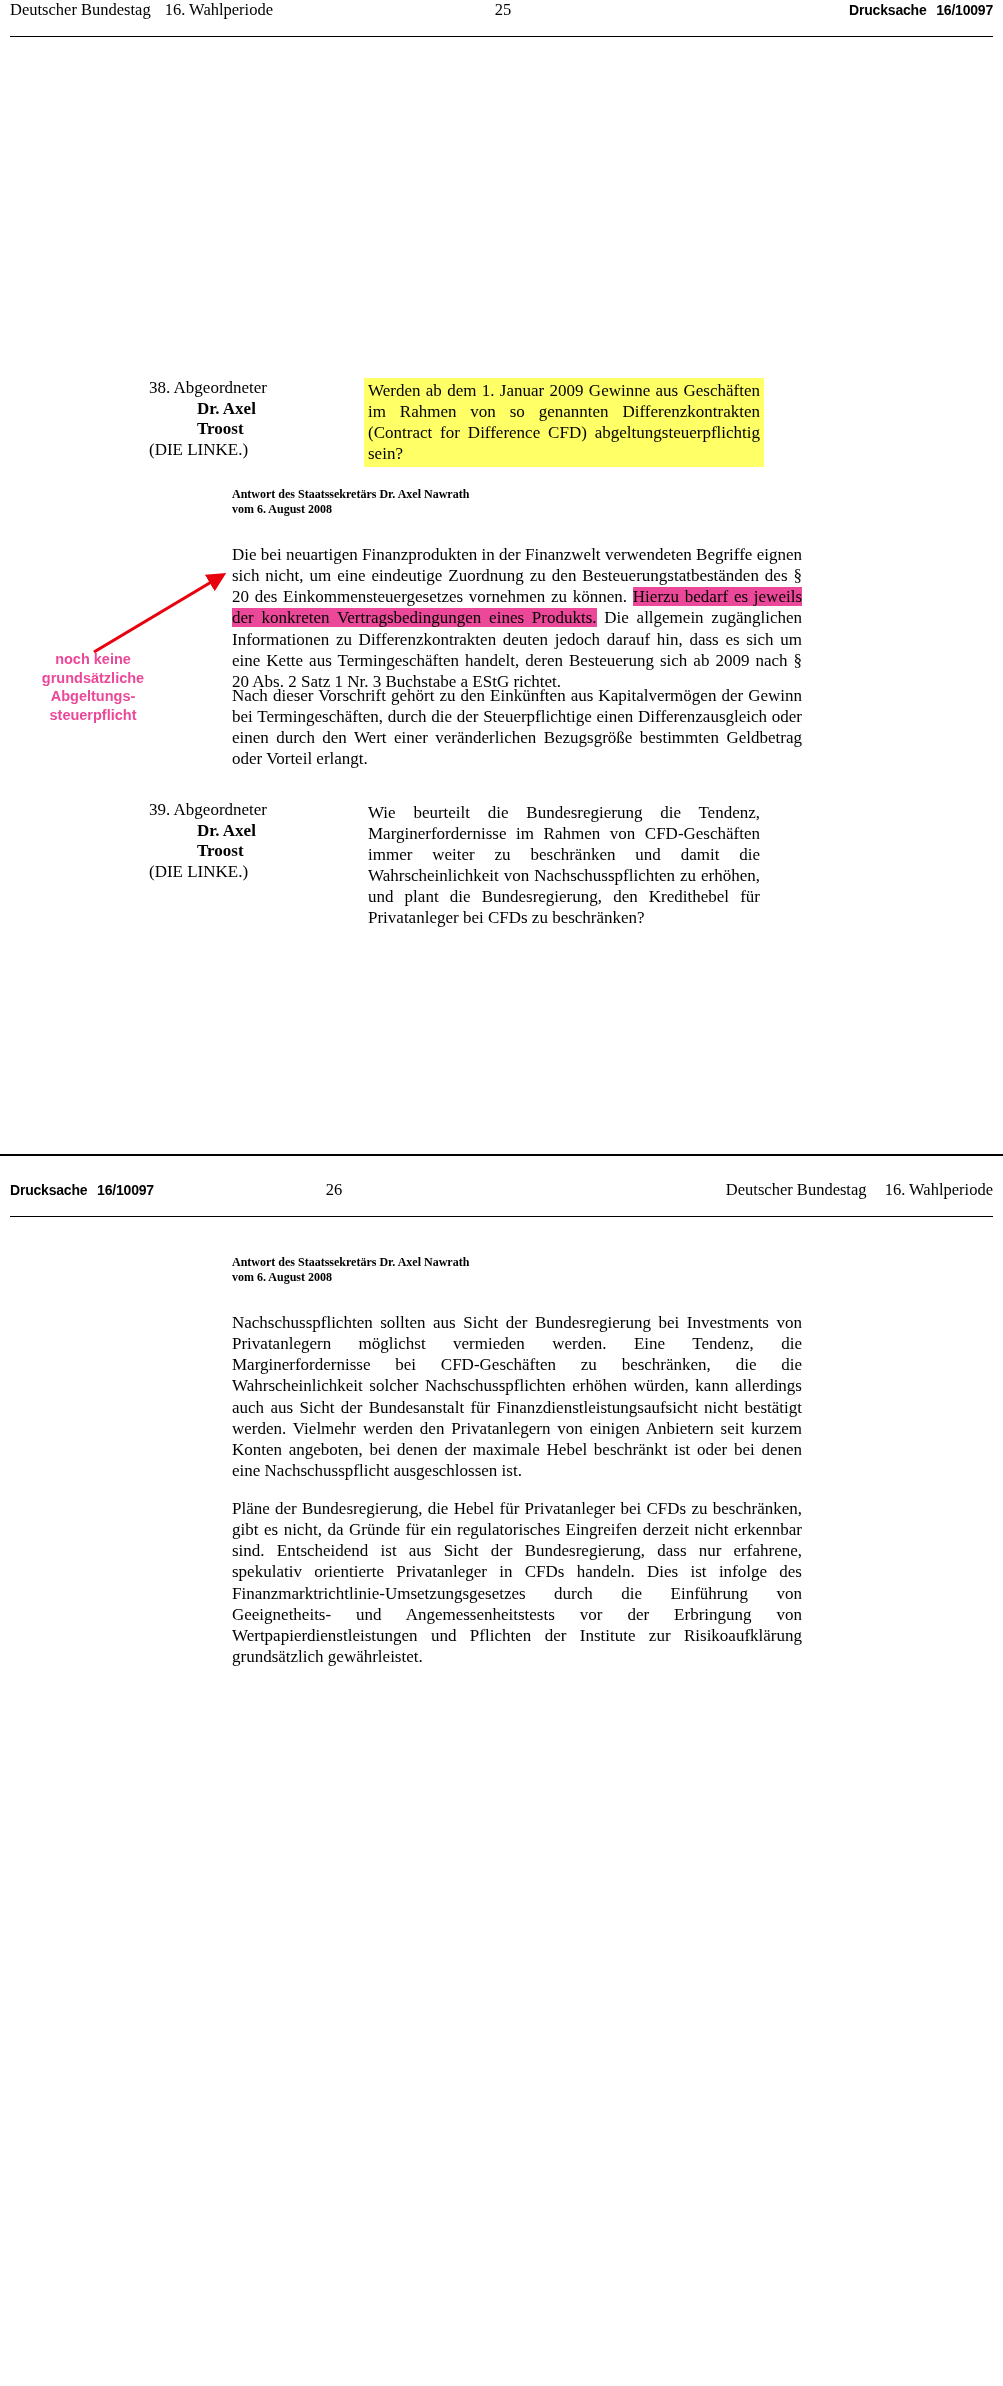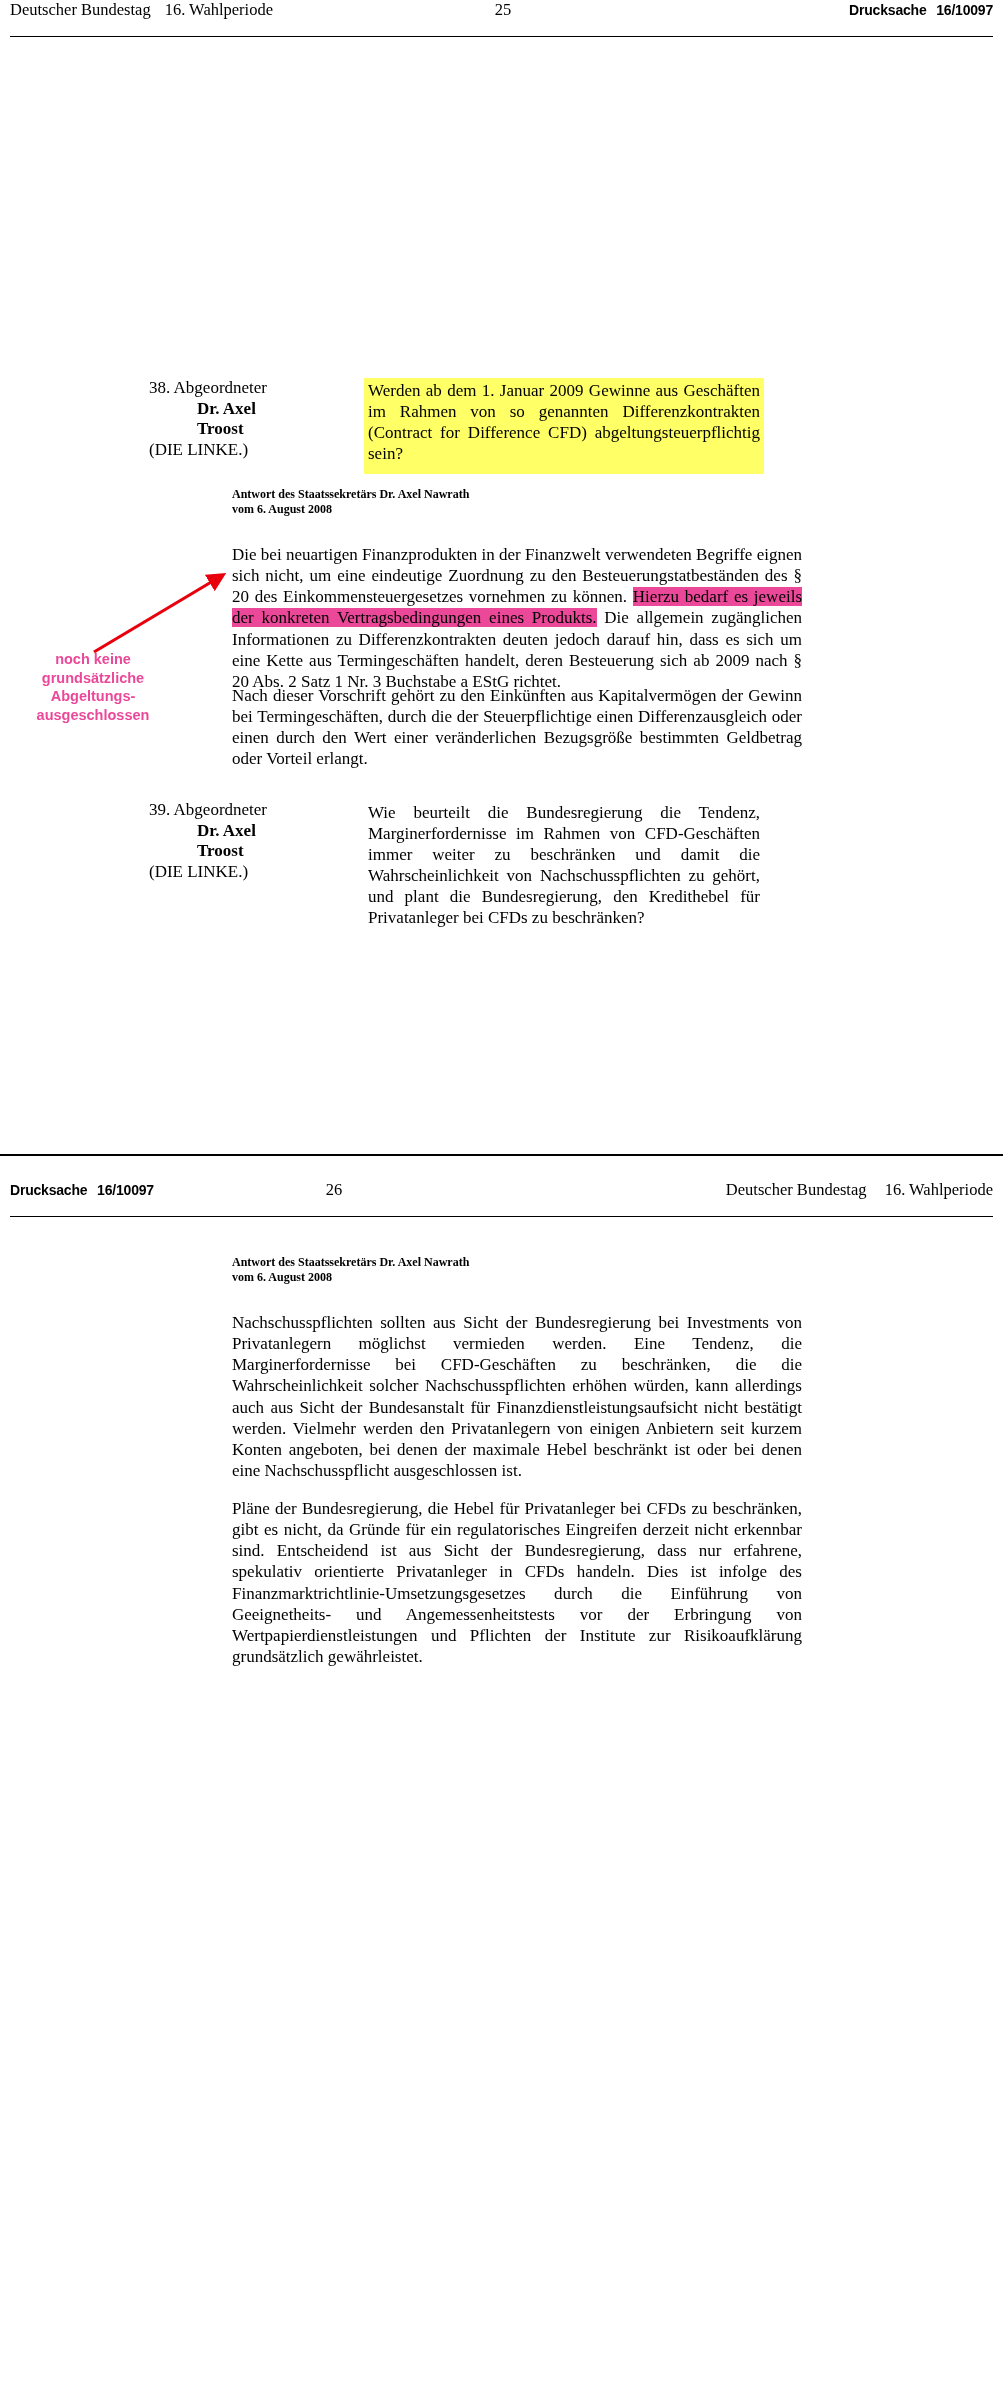--- a/index.html
+++ b/index.html
@@ -74,21 +74,21 @@
     line-height: 1.22;
   }
   .qnum .nm { white-space: nowrap; }
   .qnum .nm-bold { font-weight: bold; margin-left: 48px; }
   .qtext {
     width: 400px;
     font-size: 17px;
     line-height: 1.24;
     text-align: justify;
     text-justify: inter-word;
-    padding: 2px 4px 10px 4px;
+    padding: 2px 4px 3px 4px;
   }
   .hl { background: #ffff66; }
 
   .answer-head {
     position: absolute;
     left: 232px;
     font-family: "Liberation Serif", serif;
     font-weight: bold;
     font-size: 12px;
     line-height: 1.25;
@@ -157,40 +157,40 @@
   <div class="para" style="top:544px;">
     <span>Die bei neuartigen Finanzprodukten in der Finanzwelt verwendeten Begriffe eignen sich nicht, um eine eindeutige Zuordnung zu den Besteuerungstatbeständen des § 20 des Einkommensteuergesetzes vornehmen zu können. </span><span class="mark">Hierzu bedarf es jeweils der konkreten Vertragsbedingungen eines Produkts.</span><span> Die allgemein zugänglichen Informationen zu Differenzkontrakten deuten jedoch darauf hin, dass es sich um eine Kette aus Termingeschäften handelt, deren Besteuerung sich ab 2009 nach § 20 Abs. 2 Satz 1 Nr. 3 Buchstabe a EStG richtet.</span>
   </div>
 
   <div class="para" style="top:685px;">Nach dieser Vorschrift gehört zu den Einkünften aus Kapitalvermögen der Gewinn bei Termingeschäften, durch die der Steuerpflichtige einen Differenzausgleich oder einen durch den Wert einer veränderlichen Bezugsgröße bestimmten Geldbetrag oder Vorteil erlangt.</div>
 
   <div class="annot" style="top:650px;">
     <div>noch keine</div>
     <div>grundsätzliche</div>
     <div>Abgeltungs-</div>
-    <div>ausgeschlossen</div>
+    <div>steuerpflicht</div>
   </div>
 
   <svg class="arrow-svg" style="left:78px; top:570px;" width="160" height="90" viewBox="0 0 160 90">
     <defs>
       <marker id="arrowhead" markerWidth="6" markerHeight="6" refX="3" refY="3" orient="auto">
         <path d="M0,0 L6,3 L0,6 Z" fill="#e8000d"></path>
       </marker>
     </defs>
     <line x1="16" y1="82" x2="140" y2="8" stroke="#e8000d" stroke-width="3.2" marker-end="url(#arrowhead)"></line>
   </svg>
 
   <div class="qblock" style="top:800px;">
     <div class="qnum">
       <div class="nm">39. Abgeordneter</div>
       <div class="nm nm-bold">Dr. Axel</div>
       <div class="nm nm-bold">Troost</div>
       <div class="nm">(DIE LINKE.)</div>
     </div>
-    <div class="qtext">Wie beurteilt die Bundesregierung die Tendenz, Marginerfordernisse im Rahmen von CFD-Geschäften immer weiter zu beschränken und damit die Wahrscheinlichkeit von Nachschusspflichten zu gehört, und plant die Bundesregierung, den Kredithebel für Privatanleger bei CFDs zu beschränken?</div>
+    <div class="qtext">Wie beurteilt die Bundesregierung die Tendenz, Marginerfordernisse im Rahmen von CFD-Geschäften immer weiter zu beschränken und damit die Wahrscheinlichkeit von Nachschusspflichten zu erhöhen, und plant die Bundesregierung, den Kredithebel für Privatanleger bei CFDs zu beschränken?</div>
   </div>
 
 </div>
 
 <div class="page-divider">
   <div class="band"></div>
 </div>
 
 <div class="page page-2">
 

